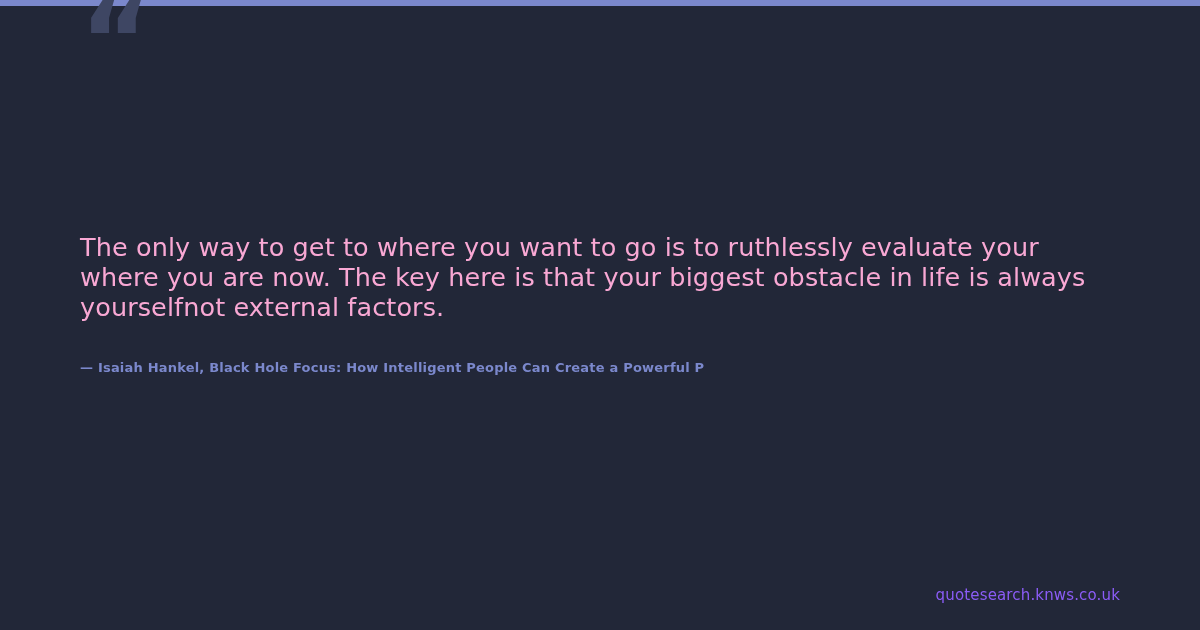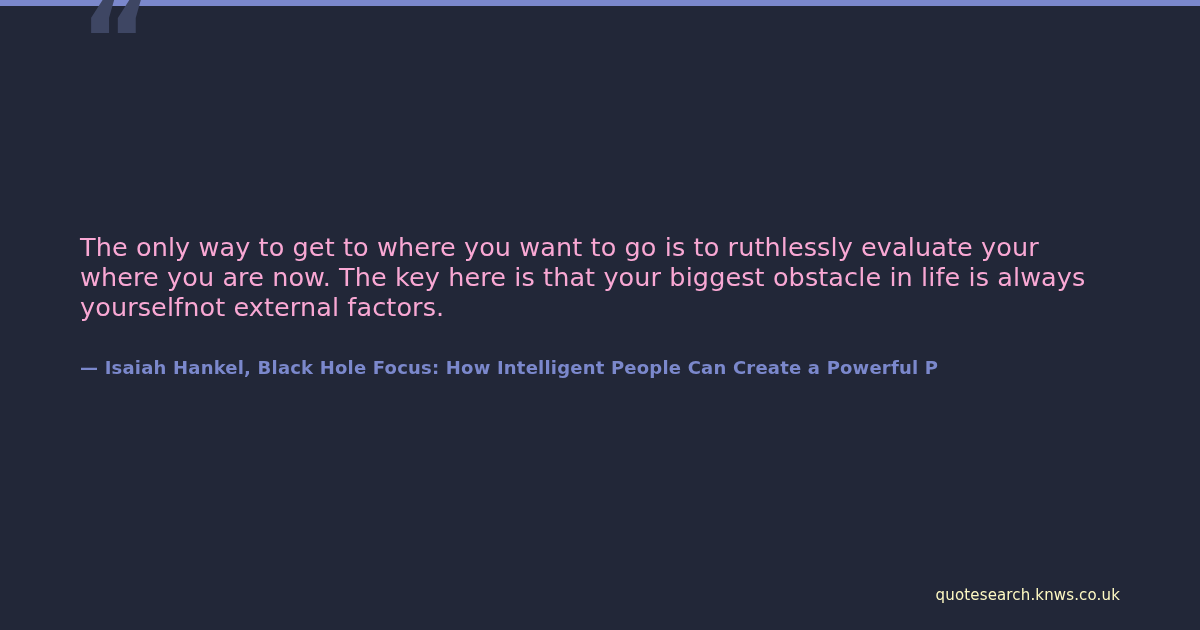--- a/index.html
+++ b/index.html
@@ -73,37 +73,37 @@
     left: 80px;
     top: 348px;
     width: 1200px;
     height: 30px;
     overflow: hidden;
     white-space: nowrap;
   }
 
   #attribution-text {
     display: inline-block;
-    font-size: 18px;
+    font-size: 13px;
     line-height: 28px;
     font-weight: 700;
     color: #7b88cc;
     letter-spacing: 0.2px;
     white-space: nowrap;
   }
 
   
   #footer-source {
     position: absolute;
     right: 80px;
     bottom: 26px;
     font-size: 15px;
     line-height: 18px;
     font-weight: 400;
-    color: #fef9c3;
+    color: #8b5cf6;
     letter-spacing: 0.15px;
     white-space: nowrap;
   }
 </style>
 </head>
 <body>
 
 <div id="top-accent-bar"></div>
 
 <div id="quote-card">

